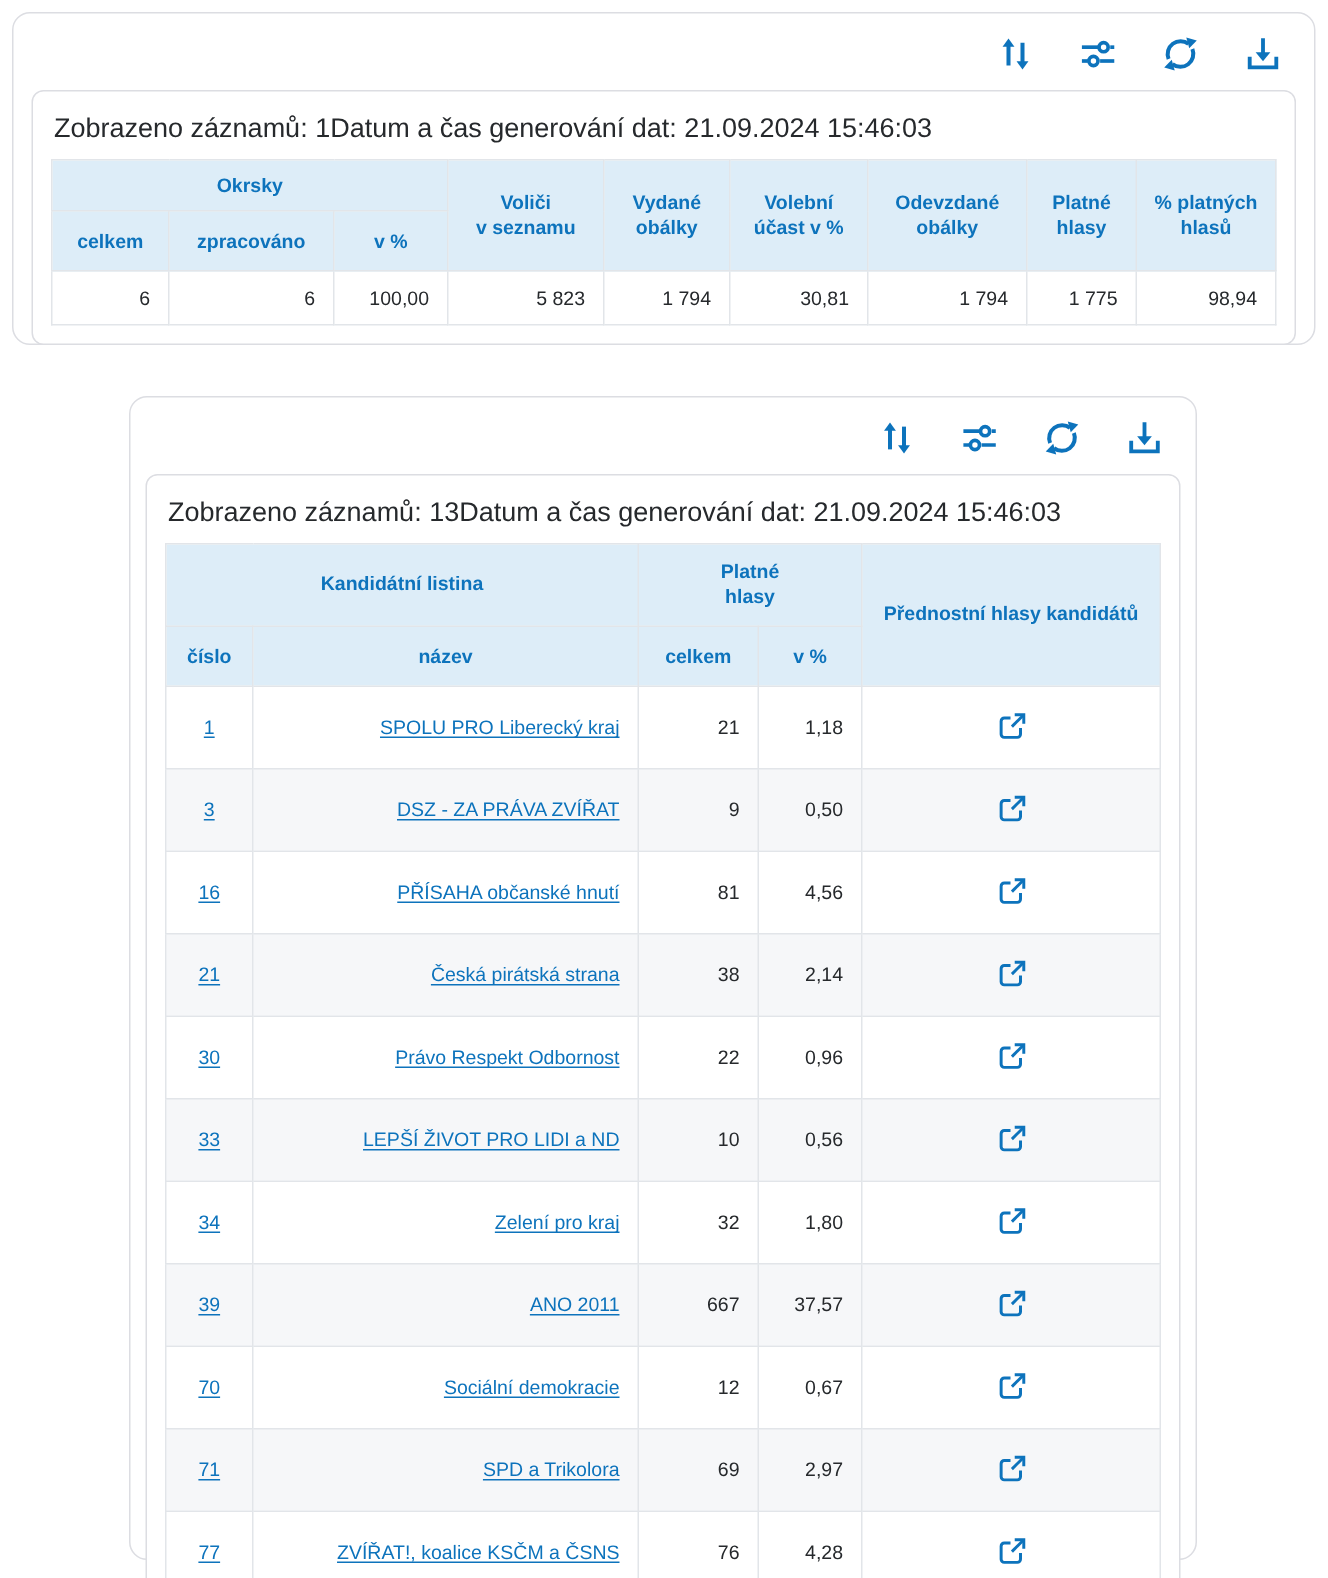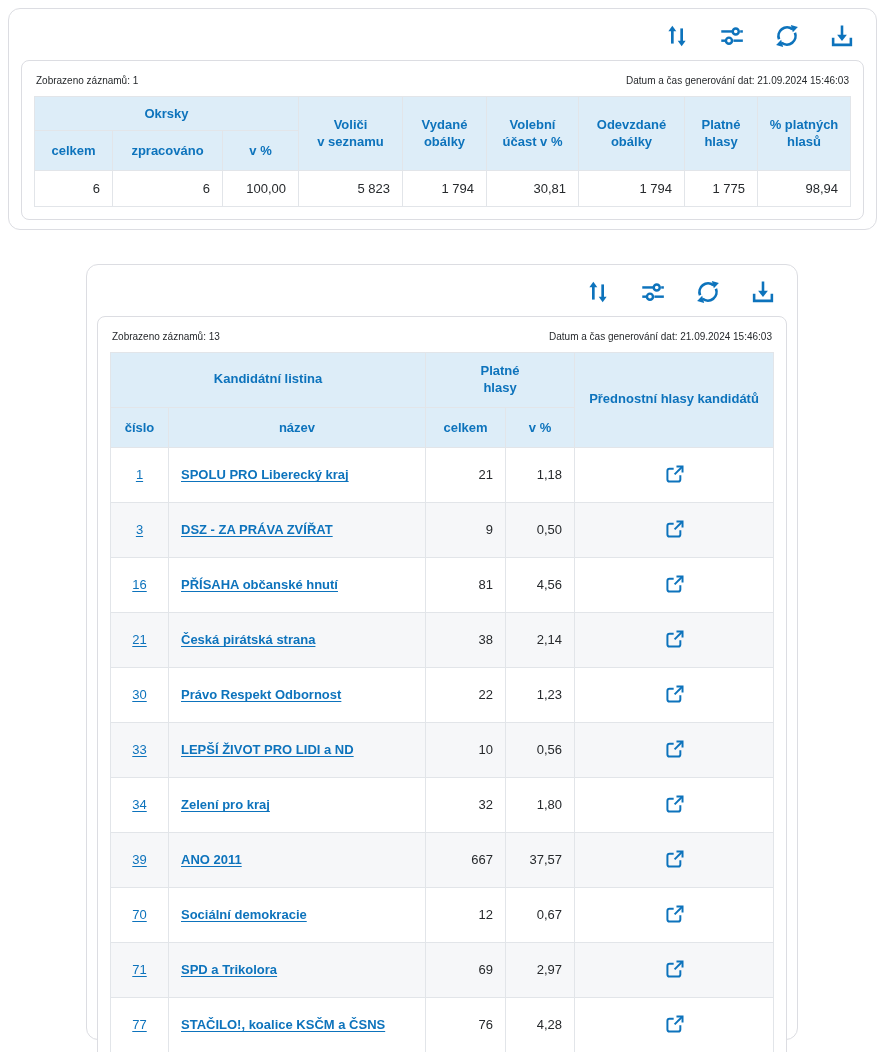--- a/index.html
+++ b/index.html
@@ -16,38 +16,38 @@
   .stage{position:relative;width:885px;height:1052px;}
   .card{position:absolute;background:#fff;border:1px solid var(--card-border,#dcdde2);border-radius:12px;}
   .card-summary{left:8px;top:8px;width:869px;height:222px;}
   .card-party{left:86px;top:264px;width:712px;height:776px;}
   .toolbar{display:flex;justify-content:flex-end;align-items:center;gap:27px;padding:13px 20px 10px 20px;}
   .icon-btn{background:none;border:none;padding:0;cursor:pointer;color:var(--accent,#0d73bc);line-height:0;}
   .icon{width:28px;height:28px;color:var(--accent,#0d73bc);}
   .panel{border:1px solid var(--card-border,#dcdde2);border-radius:8px;background:#fff;padding:10px 12px 12px 12px;}
   .card-summary .panel{margin:0 12px;}
   .card-party .panel{margin:0 10px;}
-  .info-line{display:flex;justify-content:space-between;align-items:baseline;
-    font-size:10px;padding:4px 2px 10px 2px;gap:35px;}
+  .info-line{display:flex;align-items:baseline;
+    font-size:18px;padding:4px 2px 10px 2px;}
   table{width:100%;border-collapse:collapse;table-layout:fixed;font-size:13px;}
   th,td{border:1px solid var(--cell-border,#e2e5e9);}
   thead th{background:var(--header-bg,#ddedf8);color:var(--accent,#0d73bc);font-weight:700;text-align:center;}
   .wrap{white-space:pre-line;line-height:1.25;}
   
   .t-summary thead .group-row th{padding:9px 6px;}
   .t-summary thead .sub-row th{padding:12px 6px;}
   .t-summary thead th[rowspan]{padding:6px 6px;}
   .t-summary tbody td{text-align:right;padding:10px 12px;color:var(--text,#26292c);}
   
   .t-party thead .group-row th{padding:10px 8px;line-height:1.3;}
   .t-party thead .sub-row th{padding:12px 8px;}
   .t-party tbody td{padding:12px 12px;color:var(--text,#26292c);}
   .t-party tbody tr:nth-child(even){background:var(--row-alt,#f6f7f9);}
   .c-num{text-align:center;}
-  .c-name{text-align:left;padding-left:14px;font-weight:bold;}
+  .c-name{text-align:right;padding-left:14px;}
   .c-total,.c-pct{text-align:right;padding-right:14px;}
   .c-link{text-align:center;padding:6px 0;}
   a.tbl-link{color:var(--accent,#0d73bc);text-decoration:underline;text-underline-offset:2px;}
   .ext-btn{background:none;border:none;padding:2px;cursor:pointer;color:var(--accent,#0d73bc);line-height:0;}
   .ext-icon{width:25px;height:25px;}
   .hidden-defs{position:absolute;width:0;height:0;overflow:hidden;}
 </style>
 </head>
 <body>
 
@@ -261,21 +261,21 @@
         <svg class="ext-icon">
                     <use href="#i-ext"></use>
                   </svg>
       </button>
     </td>
   </tr>
             <tr>
     <td class="c-num"><a href="#" class="tbl-link">30</a></td>
     <td class="c-name"><a href="#" class="tbl-link">Právo Respekt Odbornost</a></td>
     <td class="c-total">22</td>
-    <td class="c-pct">1,23</td>
+    <td class="c-pct">0,96</td>
     <td class="c-link">
       <button class="ext-btn">
         <svg class="ext-icon">
                     <use href="#i-ext"></use>
                   </svg>
       </button>
     </td>
   </tr>
             <tr>
     <td class="c-num"><a href="#" class="tbl-link">33</a></td>
@@ -337,21 +337,21 @@
     <td class="c-link">
       <button class="ext-btn">
         <svg class="ext-icon">
                     <use href="#i-ext"></use>
                   </svg>
       </button>
     </td>
   </tr>
             <tr>
     <td class="c-num"><a href="#" class="tbl-link">77</a></td>
-    <td class="c-name"><a href="#" class="tbl-link">STAČILO!, koalice KSČM a ČSNS</a></td>
+    <td class="c-name"><a href="#" class="tbl-link">ZVÍŘAT!, koalice KSČM a ČSNS</a></td>
     <td class="c-total">76</td>
     <td class="c-pct">4,28</td>
     <td class="c-link">
       <button class="ext-btn">
         <svg class="ext-icon">
                     <use href="#i-ext"></use>
                   </svg>
       </button>
     </td>
   </tr>

